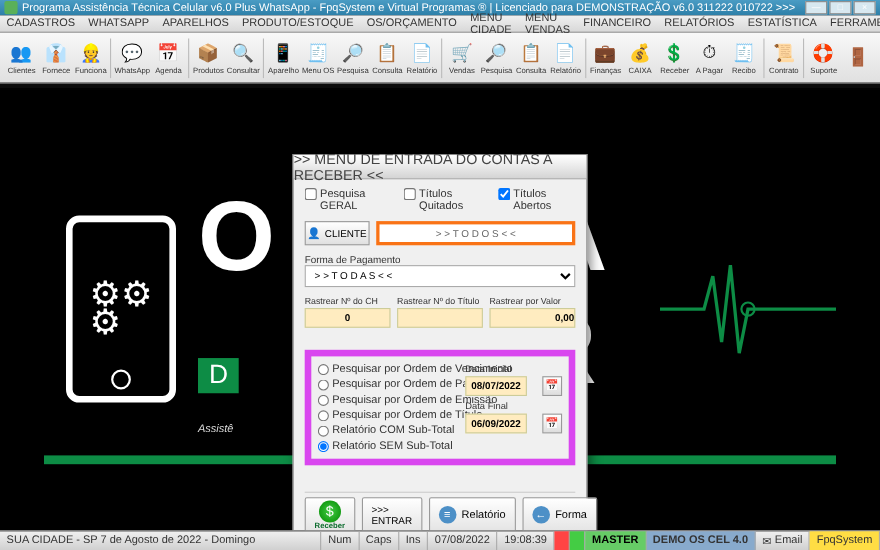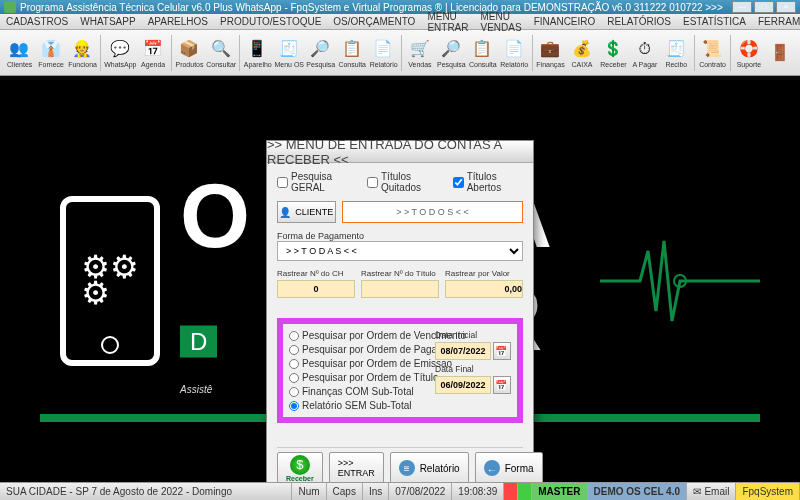--- a/index.html
+++ b/index.html
@@ -25,39 +25,39 @@
 .bg-text .dc{font-size:24px;background:#0d8c45;padding:2px 10px;display:inline-block;margin:4px 0}
 .bg-text .t2{font-size:90px;font-weight:bold;letter-spacing:-3px}
 .bg-text .sub{font-size:18px;font-style:italic;color:#ddd;margin-top:6px}
 .pulse{position:absolute;right:40px;top:50%;transform:translateY(-50%);width:160px;height:100px}
 .pulse svg{width:100%;height:100%}
 .greenbar{position:absolute;left:40px;right:40px;bottom:60px;height:8px;background:#0d8c45}
 .dialog{position:absolute;left:266px;top:60px;width:268px;background:#f0f0f0;border:1px solid #888;box-shadow:3px 3px 10px rgba(0,0,0,0.5)}
 .dlg-title{height:22px;background:linear-gradient(#fff,#d4d4d4);border-bottom:1px solid #aaa;display:flex;align-items:center;justify-content:center;font-size:13px;color:#444}
 .dlg-body{padding:8px 10px}
 .chk-row{display:flex;gap:10px;margin-bottom:8px;font-size:9px;color:#333}
-.chk-row label{display:flex;align-items:center;gap:3px}
+.chk-row label{display:flex;gap:3px}
 .chk-row input{width:11px;height:11px}
 .cli-row{display:flex;gap:6px;margin-bottom:8px}
 .btn-cli{width:59px;height:22px;background:linear-gradient(#fff,#e0e0e0);border:1px solid #999;font-size:9px;display:flex;align-items:center;justify-content:center;gap:3px;cursor:pointer}
 .btn-cli::before{content:"👤";font-size:10px}
-.cli-input{flex:1;height:22px;border:1px solid #f97316;padding:0 16px;font-size:9px;color:#666;text-align:center;background:#fff}
+.cli-input{flex:1;height:22px;border:3px solid #f97316;padding:0 16px;font-size:9px;color:#666;text-align:center;background:#fff}
 .field-lbl{font-size:9px;color:#333;margin-bottom:0}
 .select{width:100%;height:20px;border:1px solid #aaa;background:#fff;font-size:9px;padding:0 4px;margin-bottom:8px}
 .trace-row{display:flex;gap:6px;margin-bottom:20px}
 .trace-col{flex:1}
 .trace-col .lbl{font-size:8px;color:#333;margin-bottom:2px}
 .trace-col input{width:100%;height:18px;background:#ffecc0;border:1px solid #cc9;text-align:center;font-size:9px;font-weight:bold}
 fieldset{border:6px solid #d946ef;padding:6px;margin-bottom:24px;position:relative}
 .radio-col{display:flex;flex-direction:column;gap:3px}
 .radio-col label{font-size:8.5px;color:#333;display:flex;align-items:center;gap:3px}
 .radio-col input{width:10px;height:10px}
 .date-col{position:absolute;right:6px;top:6px;display:flex;flex-direction:column;gap:4px}
 .date-grp .dl{font-size:8.5px;color:#333;margin-bottom:2px}
-.date-row{display:flex;align-items:flex-start;gap:2px}
+.date-row{display:flex;align-items:flex-start;gap:14px}
 .date-row input{width:56px;height:18px;background:#ffecc0;border:1px solid #cc9;text-align:center;font-size:9px;font-weight:bold}
 .cal-btn{width:18px;height:18px;background:linear-gradient(#fff,#ddd);border:1px solid #999;font-size:10px;cursor:pointer}
 .dlg-foot{display:flex;gap:6px;align-items:center;padding-top:4px;border-top:1px solid #ccc}
 .big-btn{display:flex;align-items:center;gap:5px;height:32px;padding:0 8px;background:linear-gradient(#fff,#e4e4e4);border:1px solid #999;cursor:pointer;font-size:9px;border-radius:2px}
 .big-btn.enter{flex-direction:column;gap:0;justify-content:center;width:56px}
 .big-btn.enter .i{width:20px;height:20px;background:radial-gradient(#4c4,#080);border-radius:50%;color:#fff;font-size:13px;display:flex;align-items:center;justify-content:center}
 .big-btn.enter .t{font-size:7px;color:#0a6b2c;font-weight:bold}
 .big-btn .ci{width:16px;height:16px;background:#4d90c7;border-radius:50%;color:#fff;font-size:10px;display:flex;align-items:center;justify-content:center}
 .statusbar{position:absolute;bottom:0;left:0;right:0;height:18px;background:linear-gradient(#f0f0f0,#d0d0d0);border-top:1px solid #999;display:flex;align-items:flex-end;font-size:8.5px;color:#333}
 .sb-cell{padding:0 6px;border-right:1px solid #aaa;height:100%;display:flex;align-items:center}
@@ -77,21 +77,21 @@
     <div class="win-btn">×</div>
   </div>
 </div>
 
 <div class="menubar">
   <span>CADASTROS</span>
   <span>WHATSAPP</span>
   <span>APARELHOS</span>
   <span>PRODUTO/ESTOQUE</span>
   <span>OS/ORÇAMENTO</span>
-  <span>MENU ENTRAR</span>
+  <span>MENU CIDADE</span>
   <span>MENU VENDAS</span>
   <span>FINANCEIRO</span>
   <span>RELATÓRIOS</span>
   <span>ESTATÍSTICA</span>
   <span>FERRAMENTAS</span>
 
 </div>
 
 <div class="toolbar" id="toolbar">
     <div class="tbtn">
@@ -259,21 +259,21 @@
           <label>
               <input type="radio" name="r" style="">
               <span>Pesquisar por Ordem de Emissão</span>
             </label>
           <label>
               <input type="radio" name="r" style="">
               <span>Pesquisar por Ordem de Título</span>
             </label>
           <label>
               <input type="radio" name="r" style="">
-              <span>Finanças COM Sub-Total</span>
+              <span>Relatório COM Sub-Total</span>
             </label>
           <label>
               <input type="radio" name="r" checked="" style="">
               <span>Relatório SEM Sub-Total</span>
             </label>
         </div>
         <div class="date-col">
           <div class="date-grp">
             <div class="dl">Data Inicial</div>
             <div class="date-row">

